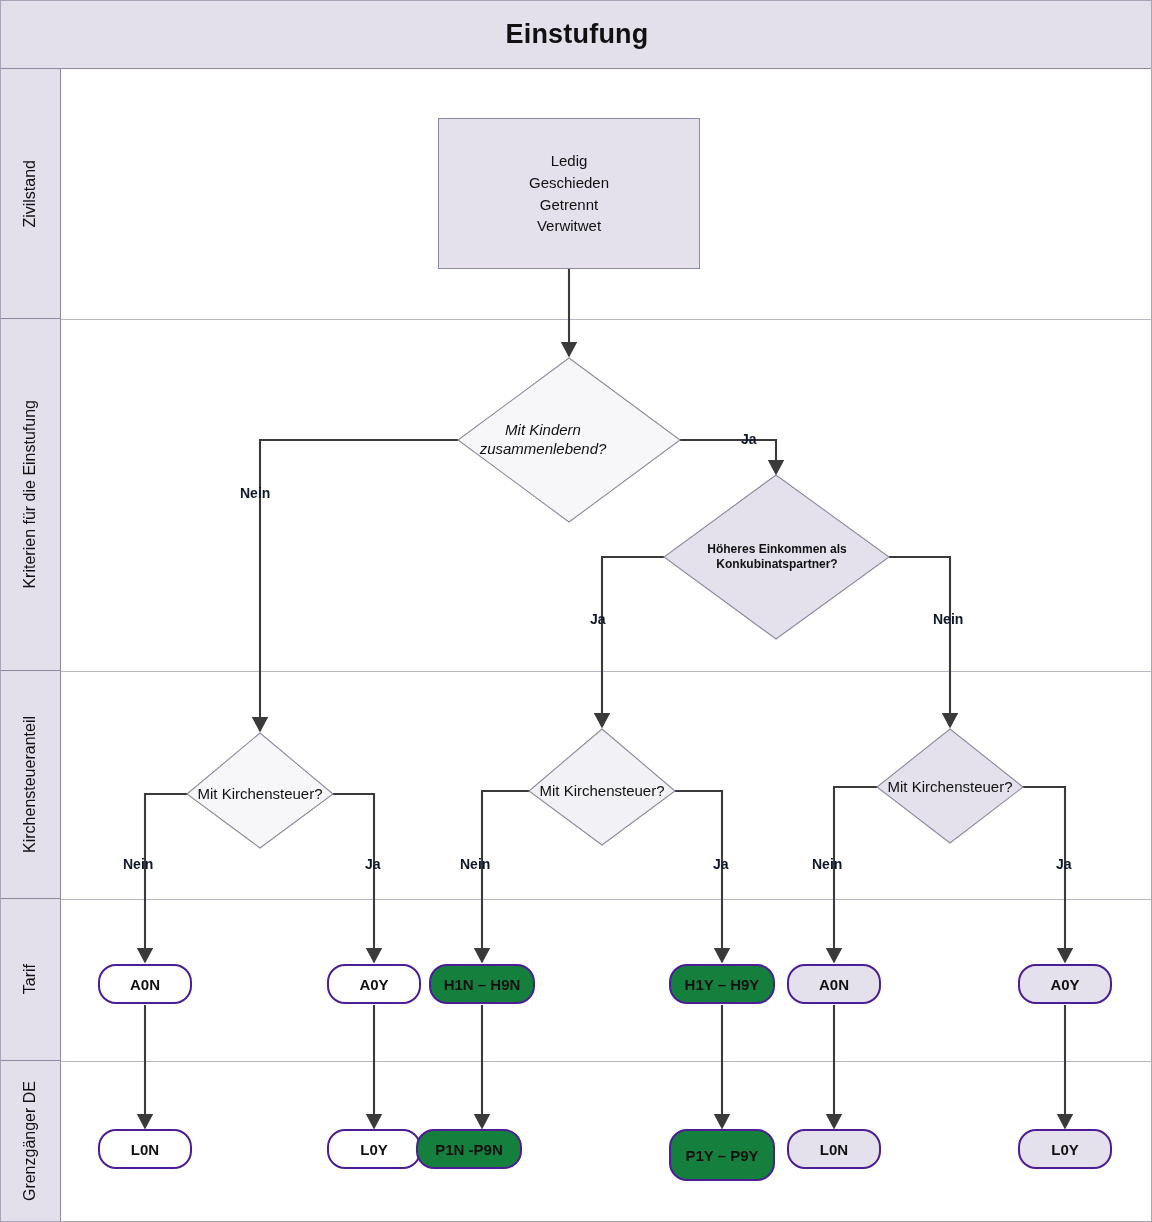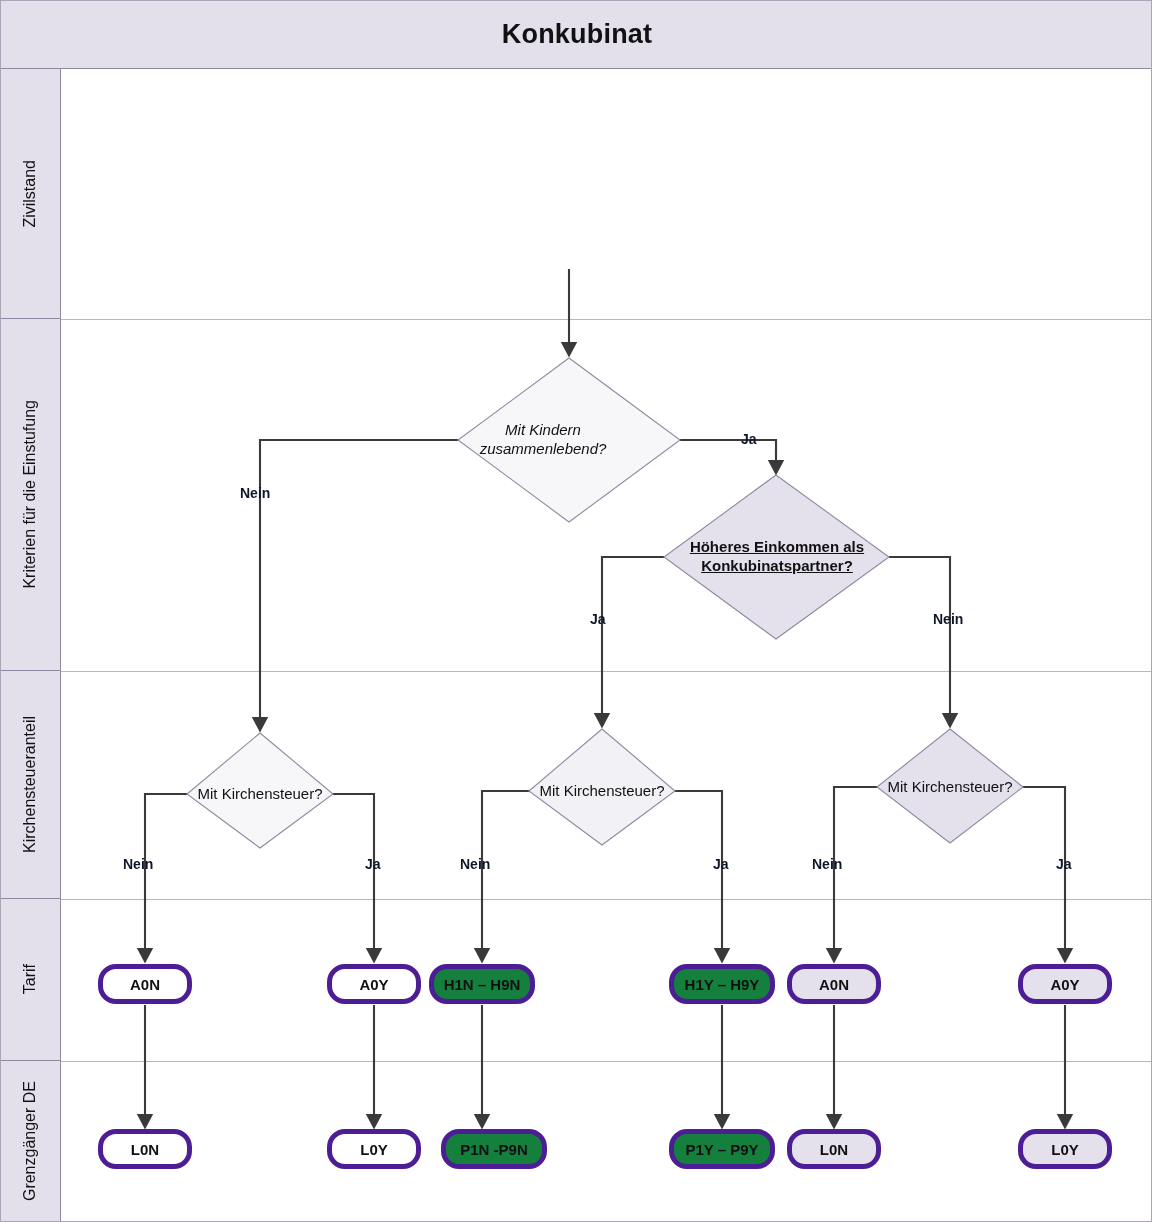--- a/index.html
+++ b/index.html
@@ -29,37 +29,37 @@
 
   
   .node{position:absolute;box-sizing:border-box;display:flex;align-items:center;
         justify-content:center;text-align:center;color:#111;}
 
   .rect{background:#e4e1ed;border:1px solid #8e89a0;font-size:15px;line-height:1.45;}
 
   .diamond{}
   .diamond .dlabel{position:relative;z-index:2;font-size:15px;line-height:1.25;
                    padding:0 6px;}
-  .diamond.bold .dlabel{font-weight:bold;font-size:15px;text-decoration:underline;}
+  .diamond.bold .dlabel{font-weight:bold;font-size:12px;}
 
-  .pill{border:5px solid #4c1d95;border-radius:18px;font-size:15px;font-weight:bold;}
+  .pill{border:2px solid #4c1d95;border-radius:18px;font-size:15px;font-weight:bold;}
   .pill.white{background:#ffffff;}
   .pill.grey{background:#15803d;}
   .pill.lav{background:#e4e1ed;}
 
   .edgelabel{position:absolute;font-size:14px;font-weight:bold;color:#0f172a;
              background:transparent;white-space:nowrap;}
 </style>
 </head>
 <body>
 
 <div id="page">
 
   <div class="title-bar">
-    <div class="t">Konkubinat</div>
+    <div class="t">Einstufung</div>
   </div>
 
   <div class="lane" style="top:68px;height:250px;">
     <span class="vtext">Zivilstand</span>
   </div>
   <div class="lane" style="top:318px;height:352px;">
     <span class="vtext">Kriterien für die Einstufung</span>
   </div>
   <div class="lane" style="top:670px;height:228px;">
     <span class="vtext">Kirchensteueranteil</span>
@@ -113,20 +113,24 @@
 
     <g stroke="#8e89a0" stroke-width="1.1">
       <polygon points="568,357 679,439 568,521 457,439" fill="#f7f7fa"></polygon>
       <polygon points="775,474 888,556 775,638 663,556" fill="#e4e1ed"></polygon>
       <polygon points="259,732 332,793 259,847 186,793" fill="#f7f7fa"></polygon>
       <polygon points="601,728 674,790 601,844 528,790" fill="#f2f1f5"></polygon>
       <polygon points="949,728 1022,786 949,842 876,786" fill="#e4e1ed"></polygon>
     </g>
   </svg>
 
+  <div class="node rect" style="left:437px;top:117px;width:262px;height:151px;white-space:pre-line;">Ledig
+Geschieden
+Getrennt
+Verwitwet</div>
 
   <div class="node diamond" style="left:442px;top:415px;width:200px;height:48px;font-style:italic;">
     <span class="dlabel">Mit Kindern zusammenlebend?</span>
   </div>
 
   <div class="node diamond bold" style="left:665px;top:530px;width:222px;height:52px;">
     <span class="dlabel">Höheres Einkommen als Konkubinatspartner?</span>
   </div>
 
   <div class="node diamond" style="left:169px;top:779px;width:180px;height:28px;">
@@ -153,18 +157,18 @@
 
   <div class="node pill white" style="left:97px;top:963px;width:94px;height:40px;">A0N</div>
   <div class="node pill white" style="left:326px;top:963px;width:94px;height:40px;">A0Y</div>
   <div class="node pill grey" style="left:428px;top:963px;width:106px;height:40px;">H1N – H9N</div>
   <div class="node pill grey" style="left:668px;top:963px;width:106px;height:40px;">H1Y – H9Y</div>
   <div class="node pill lav" style="left:786px;top:963px;width:94px;height:40px;">A0N</div>
   <div class="node pill lav" style="left:1017px;top:963px;width:94px;height:40px;">A0Y</div>
 
   <div class="node pill white" style="left:97px;top:1128px;width:94px;height:40px;">L0N</div>
   <div class="node pill white" style="left:326px;top:1128px;width:94px;height:40px;">L0Y</div>
-  <div class="node pill grey" style="left:440px;top:1128px;width:106px;height:40px;">P1N -P9N</div>
-  <div class="node pill grey" style="left:668px;top:1128px;width:106px;height:40px;">P1Y – P9Y</div>
+  <div class="node pill grey" style="left:415px;top:1128px;width:106px;height:40px;">P1N -P9N</div>
+  <div class="node pill grey" style="left:668px;top:1128px;width:106px;height:52px;">P1Y – P9Y</div>
   <div class="node pill lav" style="left:786px;top:1128px;width:94px;height:40px;">L0N</div>
   <div class="node pill lav" style="left:1017px;top:1128px;width:94px;height:40px;">L0Y</div>
 
 </div>
 
 </body></html>

